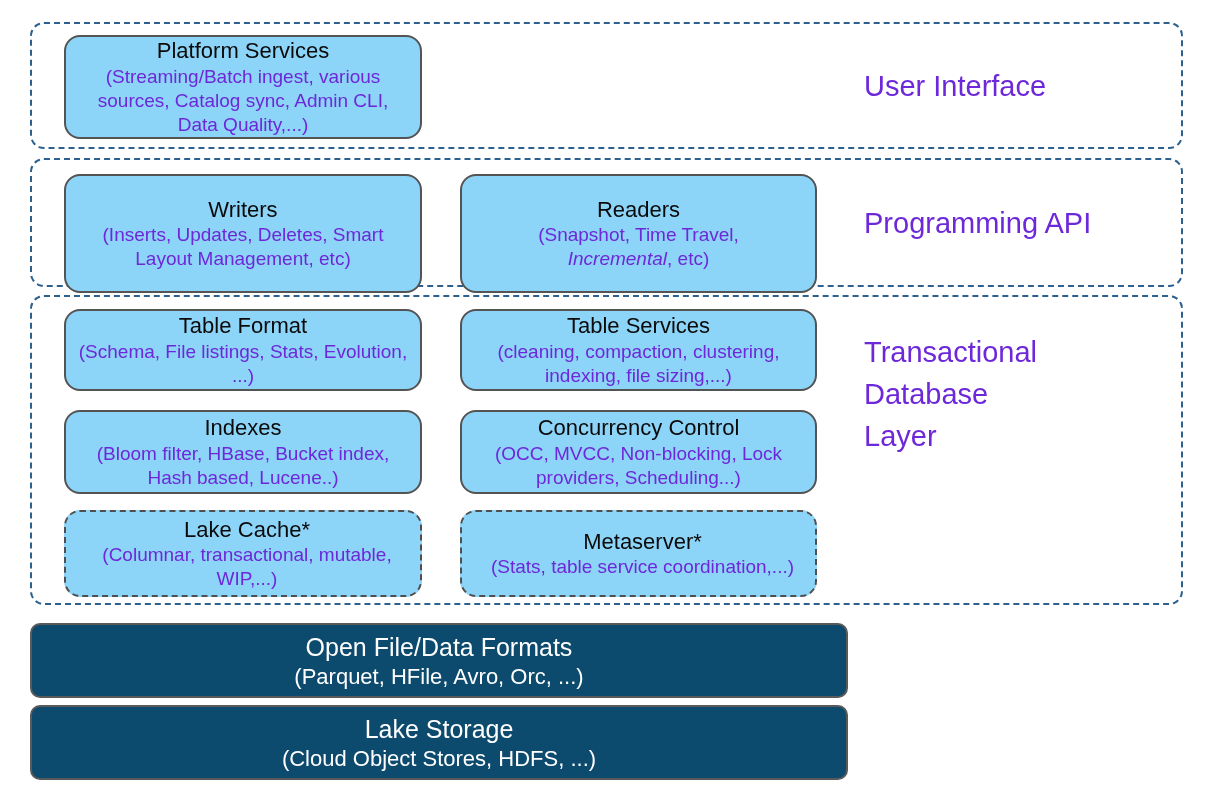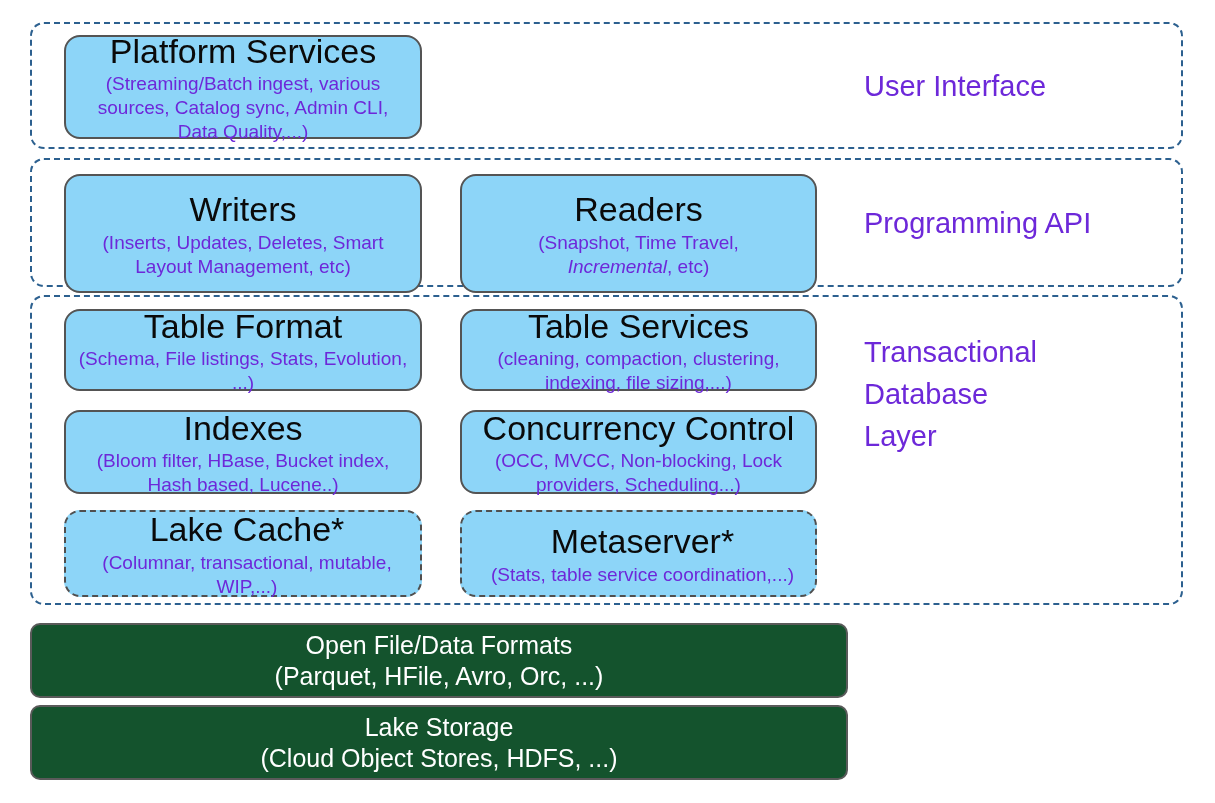--- a/index.html
+++ b/index.html
@@ -24,41 +24,41 @@
   .bluebox.dashed { border:2px dashed #4f4f4f;padding-left:20px; }
 
   .col-l { left:32px;  width:358px; }
   .col-r { left:428px; width:357px; }
   .row-ui  { top:11px;  height:104px; }
   .row-api { top:14px;  height:119px; }
   .row-t1  { top:12px;  height:82px; }
   .row-t2  { top:113px; height:84px; }
   .row-t3  { top:213px; height:87px; }
 
-  .box-title { font-size:34px; color:#0a0a0a; line-height:1.25; }
+  .box-title { font-size:22px; color:#0a0a0a; line-height:1.25; }
   .box-sub   { font-size:19px; color:#6d28d9; line-height:1.26; }
   .box-sub .em { font-style:italic;margin-top:33px; }
 
   .layer-label {
     position:absolute; left:832px; font-size:29px; color:#6d28d9;
     white-space:pre-line; line-height:1.45;
   }
   .label-center { top:50%; transform:translateY(-50%); }
   .label-top    { top:34px; }
 
   .tealbox {
     position:absolute; left:30px; width:818px;
-    background:#14532d; border:2px solid #5a5a5a; border-radius:10px;
+    background:#0c4a6e; border:2px solid #5a5a5a; border-radius:10px;
     display:flex; flex-direction:column; justify-content:center; align-items:center;
     text-align:center; color:#ffffff;
   }
   .teal-1 { top:623px; height:75px; }
   .teal-2 { top:705px; height:75px; }
   .teal-title { font-size:25px; line-height:1.3; color:#ffffff; }
-  .teal-sub   { font-size:25px; line-height:1.25; color:#ffffff; }
+  .teal-sub   { font-size:22px; line-height:1.25; color:#ffffff; }
 </style>
 </head>
 <body>
 
 <div class="canvas">
 
   <div class="layer layer-ui">
     <div class="bluebox col-l row-ui">
       <div class="box-title">Platform Services</div>
       <div class="box-sub">(Streaming/Batch ingest, various sources, Catalog sync, Admin CLI, Data Quality,...)</div>

